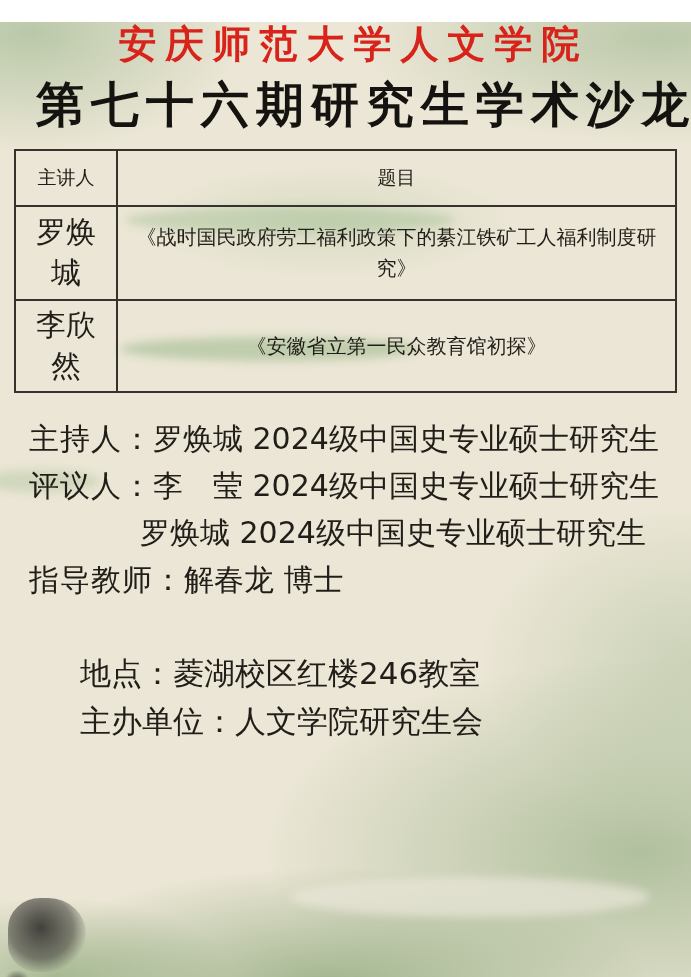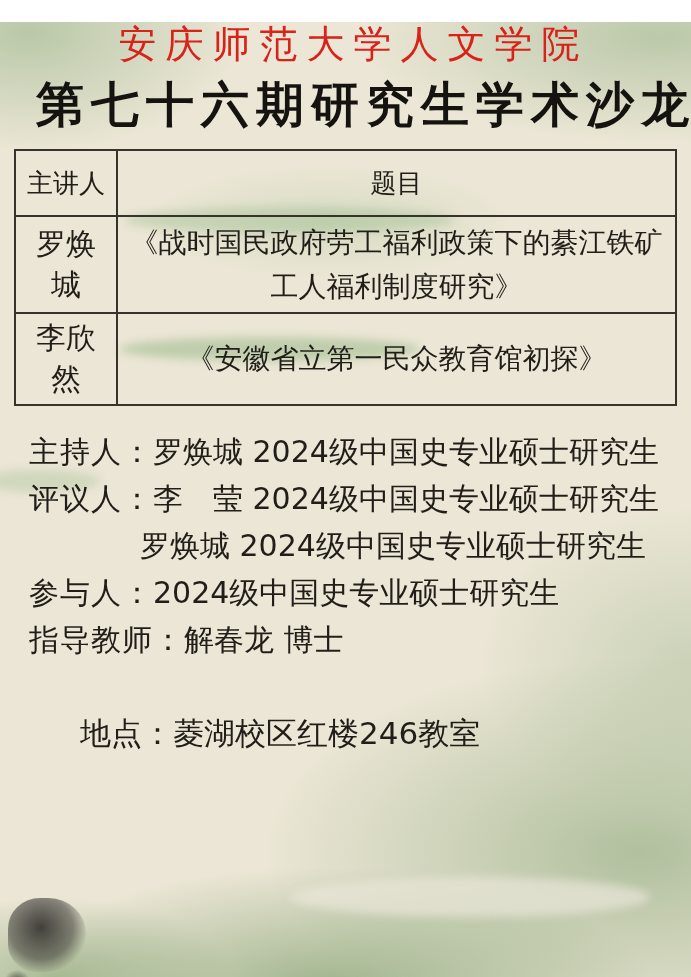--- a/index.html
+++ b/index.html
@@ -42,21 +42,21 @@
     background:radial-gradient(ellipse at 50% 50%, rgba(58,56,52,.85) 0%, rgba(58,56,52,0) 72%);
     border-radius:50%;
   }
   .content { position:relative; z-index:2; }
 
   .org-title {
     margin-top:22px;
     text-align:center;
     color:#d8231b;
     font-size:38px;
-    font-weight:normal;
+    font-weight:bold;
     letter-spacing:9px;
     line-height:1.2;
     white-space:nowrap;
     margin-left:16px;
   }
   .main-title {
     margin-top:8px;
     text-align:center;
     color:#15130f;
     font-size:48px;
@@ -73,22 +73,22 @@
     border-collapse:collapse;
     table-layout:fixed;
   }
   table.schedule td {
     border:2px solid #35332c;
     text-align:center;
     vertical-align:middle;
     padding:4px 8px;
   }
   td.col-speaker { width:102px; font-size:30px; }
-  td.col-topic   { font-size:28px; line-height:1.55; }
-  tr.hdr  td { height:66px; font-size:26px; }
+  td.col-topic   { font-size:20px; line-height:1.55; }
+  tr.hdr  td { height:56px; font-size:19px; }
   tr.r1 td { height:94px; }
   tr.r2 td { height:96px; }
   tr.r3 td { height:56px; }
 
   .info-section { margin:22px 12px 0 14px; font-size:30px; }
   .info-line { line-height:47px; white-space:nowrap; }
   .info-line .lbl { letter-spacing:1px;margin-left:15px; }
   .info-line.indent { padding-left:126px; }
 
   .footer-section { margin:46px 12px 0 80px; font-size:31px; }
@@ -132,27 +132,27 @@
       <div class="info-line">
         <span class="lbl">主持人：</span><span>罗焕城 2024级中国史专业硕士研究生</span>
       </div>
       <div class="info-line">
         <span class="lbl">评议人：</span><span>李　莹 2024级中国史专业硕士研究生</span>
       </div>
       <div class="info-line indent">
         <span>罗焕城 2024级中国史专业硕士研究生</span>
       </div>
       <div class="info-line">
-        <span class="lbl">参与人：</span><span>2024级中国史专业硕士研究生</span>
-      </div>
-      <div class="info-line">
         <span class="lbl">指导教师：</span><span>解春龙 博士</span>
       </div>
     </div>
 
     <div class="footer-section">
       <div class="footer-line">
         <span>地点：</span><span>菱湖校区红楼246教室</span>
       </div>
+      <div class="footer-line">
+        <span>主办单位：</span><span>人文学院研究生会</span>
+      </div>
     </div>
 
   </div>
 </div>
 
 </body></html>

